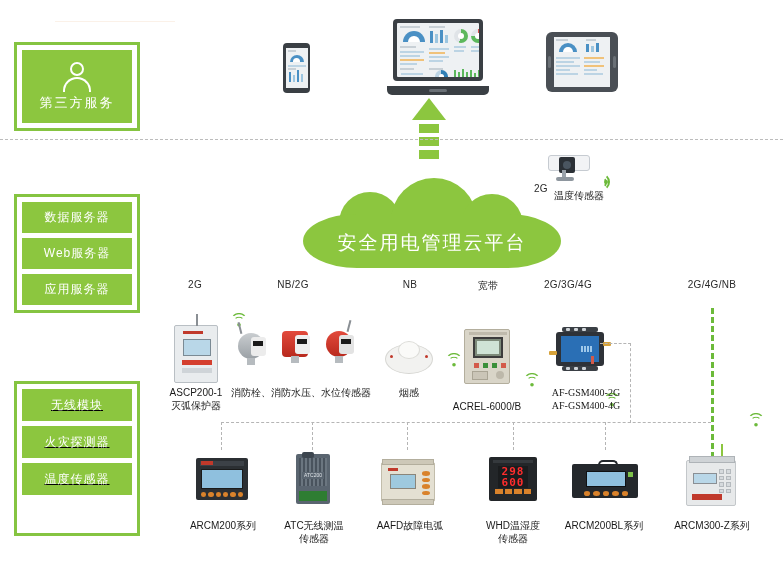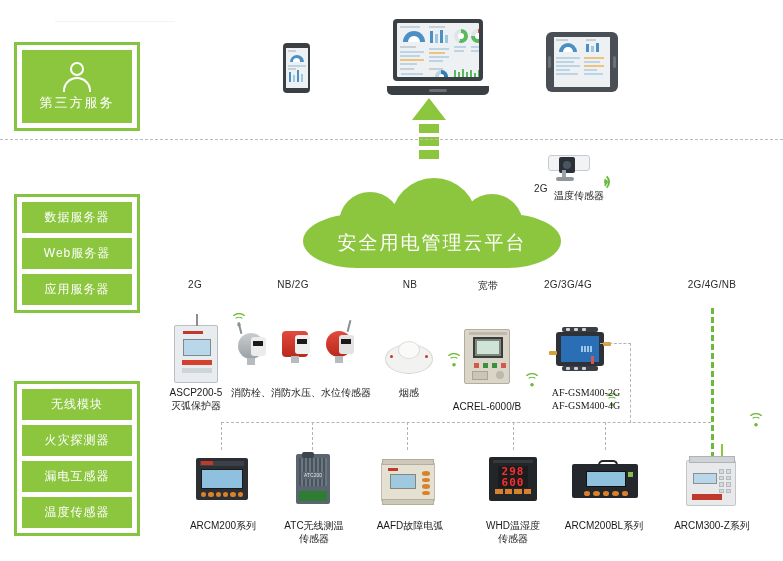--- a/index.html
+++ b/index.html
@@ -42,21 +42,21 @@
     letter-spacing: 1px;
   }
 
   #service-panel { left: 14px; top: 42px; width: 126px; height: 89px; }
   #service-panel .panel-cell { flex: 1; flex-direction: column; gap: 2px; }
   #service-panel .svc-label { font-size: 13px; letter-spacing: 2px; }
 
   #server-panel { left: 14px; top: 194px; width: 126px; height: 119px; }
   #server-panel .panel-cell { height: 31px; }
 
-  #sensor-panel { left: 14px; top: 381px; width: 126px; height: 155px; }
+  #sensor-panel { left: 14px; top: 381px; width: 126px; height: 155px; text-decoration: underline; }
   #sensor-panel .panel-cell { height: 32px; }
 
   
   .person-icon { width: 30px; height: 30px; position: relative; }
   .person-icon .head {
     position: absolute; left: 8px; top: 0;
     width: 14px; height: 14px; border: 2.4px solid #fff; border-radius: 50%;
     background: #8cc63f;
   }
   .person-icon .body {
@@ -324,21 +324,20 @@
 
   <div class="abs panel" id="server-panel">
     <div class="panel-cell">数据服务器</div>
     <div class="panel-cell">Web服务器</div>
     <div class="panel-cell">应用服务器</div>
   </div>
 
   <div class="abs panel" id="sensor-panel">
     <div class="panel-cell">无线模块</div>
     <div class="panel-cell">火灾探测器</div>
-    <div class="panel-cell">漏电互感器</div>
     <div class="panel-cell">温度传感器</div>
   </div>
 
   <div class="abs" id="phone">
     <div class="phone-body">
       <div class="phone-screen">
         <div class="dash-hdr" style="left:2px;top:2px;width:8px;"></div>
         <div class="gauge" style="left:4px;top:7px;width:14px;height:7px;"></div>
         <div class="dash-hdr" style="left:2px;top:20px;width:8px;"></div>
         <div class="bar" style="left:3px;top:24px;width:2px;height:10px;"></div>
@@ -500,21 +499,21 @@
   <div class="abs dev" style="left:174px;top:325px;">
     <div class="ascp">
         <div class="ant"></div>
         <div class="brand"></div>
         <div class="scr"></div>
         <div class="btns"></div>
         <div class="btns2"></div>
       </div>
   </div>
   <div class="dev-label" style="left:150px;top:386px;width:92px;">
-    <div>ASCP200-5</div>
+    <div>ASCP200-1</div>
     <div>灭弧保护器</div>
   </div>
 
   <div class="abs psens" style="left:238px;top:333px;">
     <div class="can" style="background:linear-gradient(180deg,#c9cdd0,#9aa0a5);">
         <div class="ant2"></div>
         <div class="face" style="background:#ececec;"></div>
         <div class="disp"></div>
       </div>
     <div class="stem"></div>

